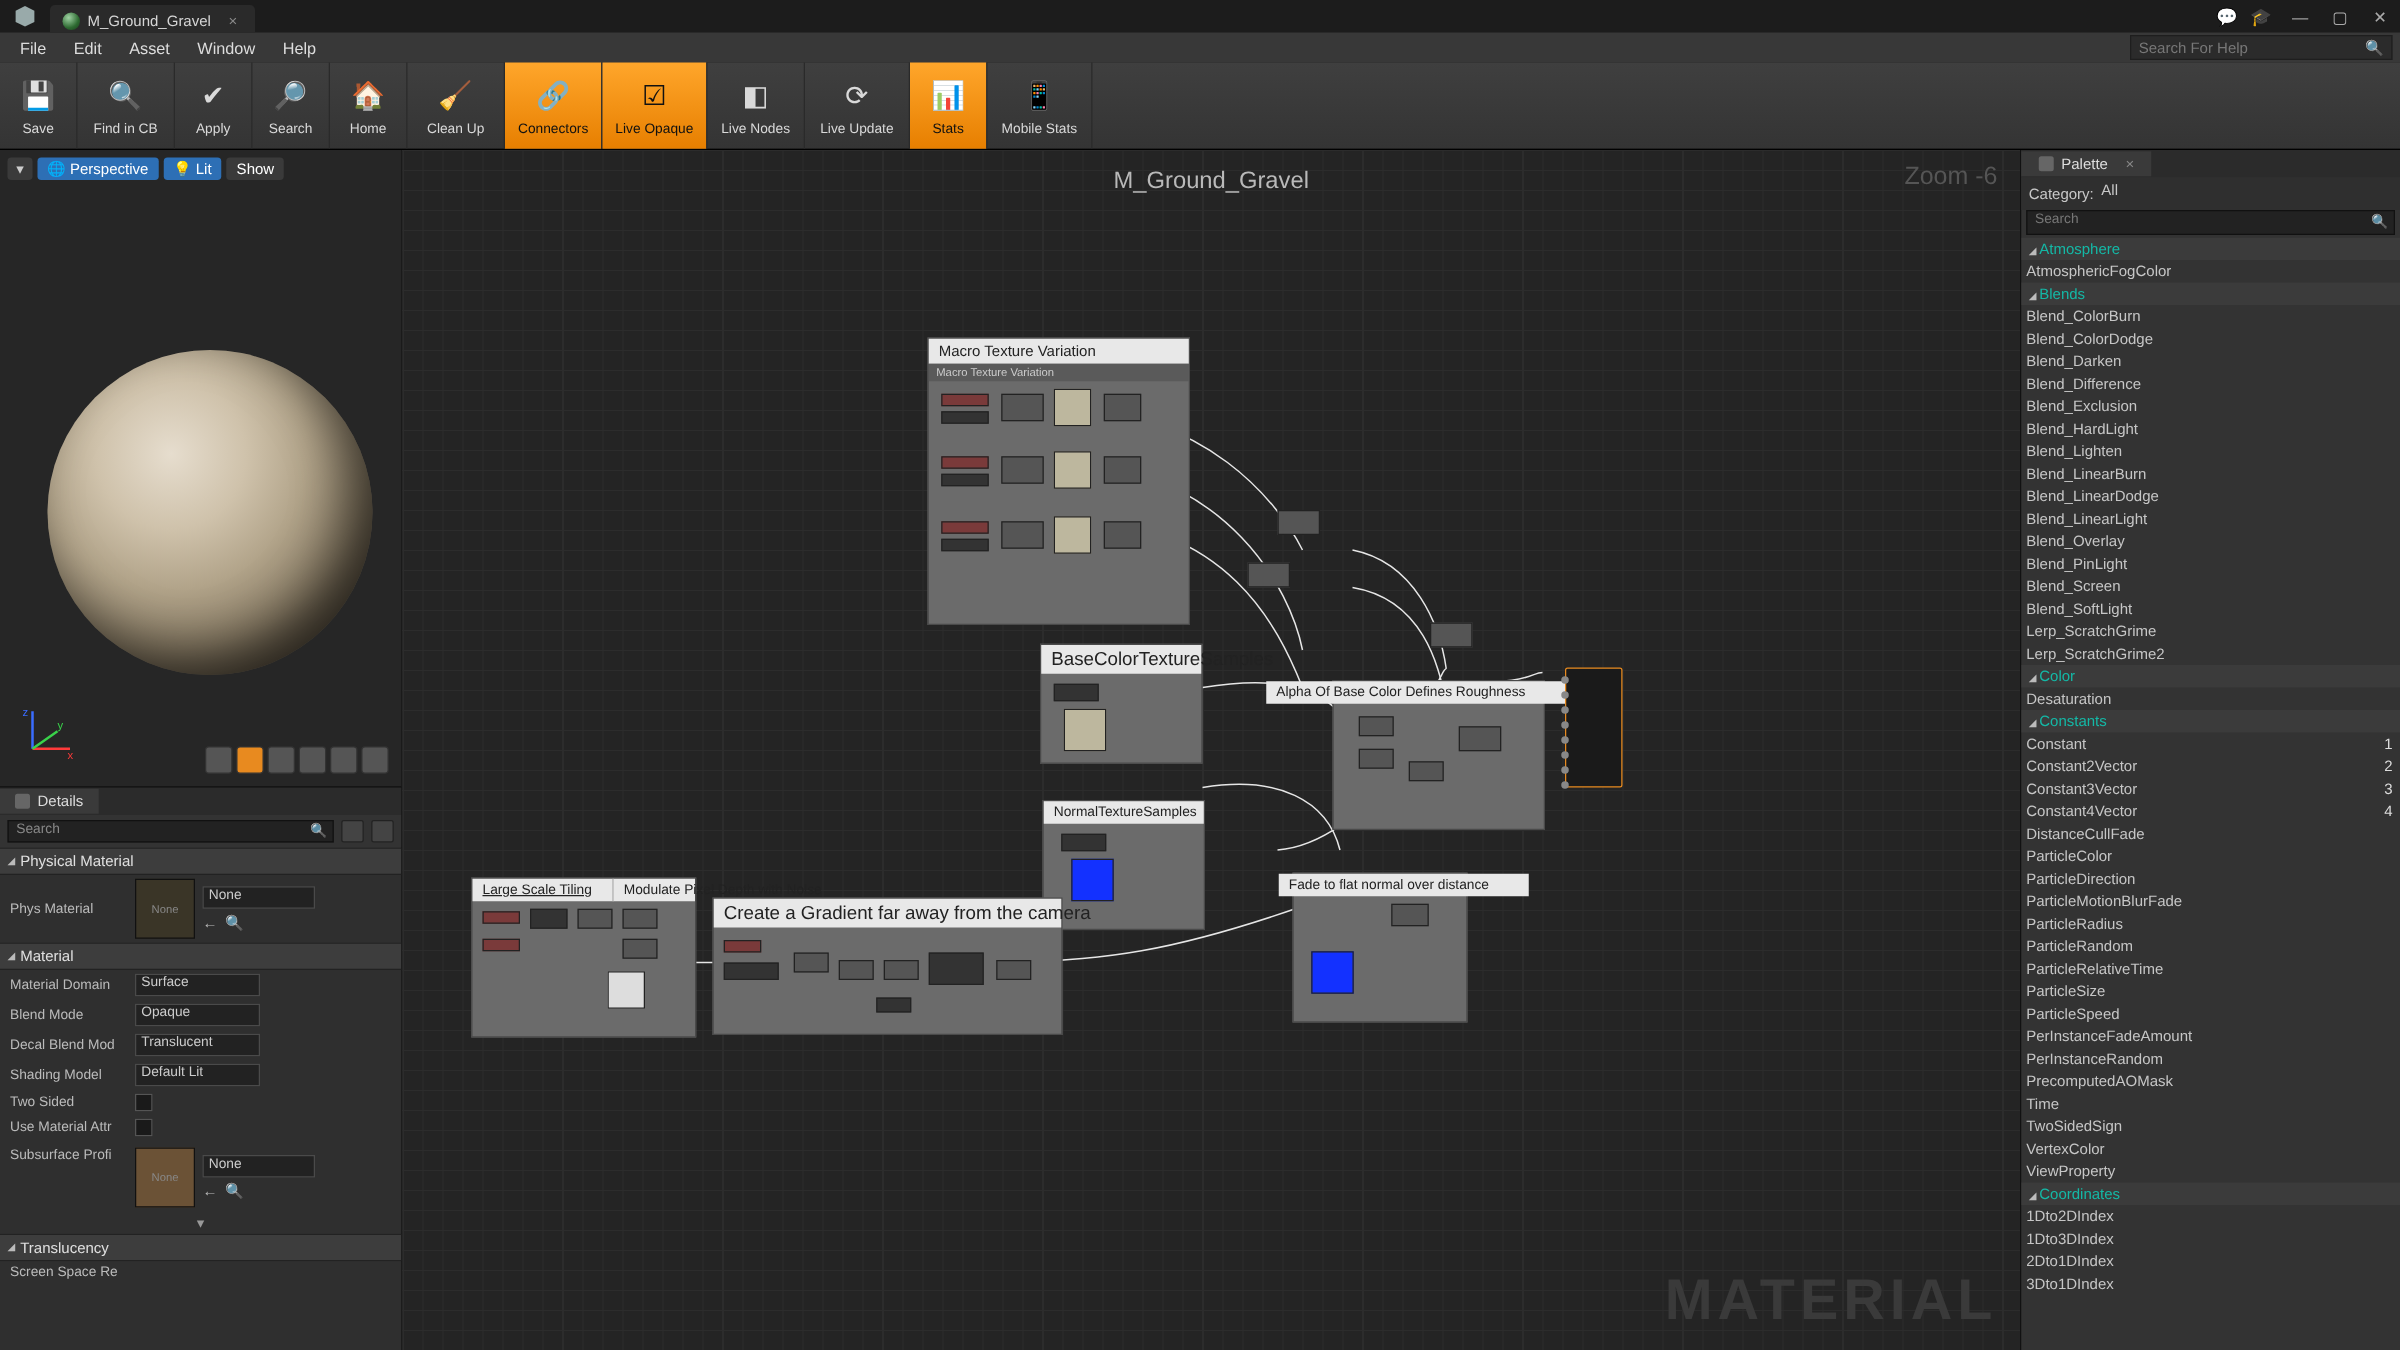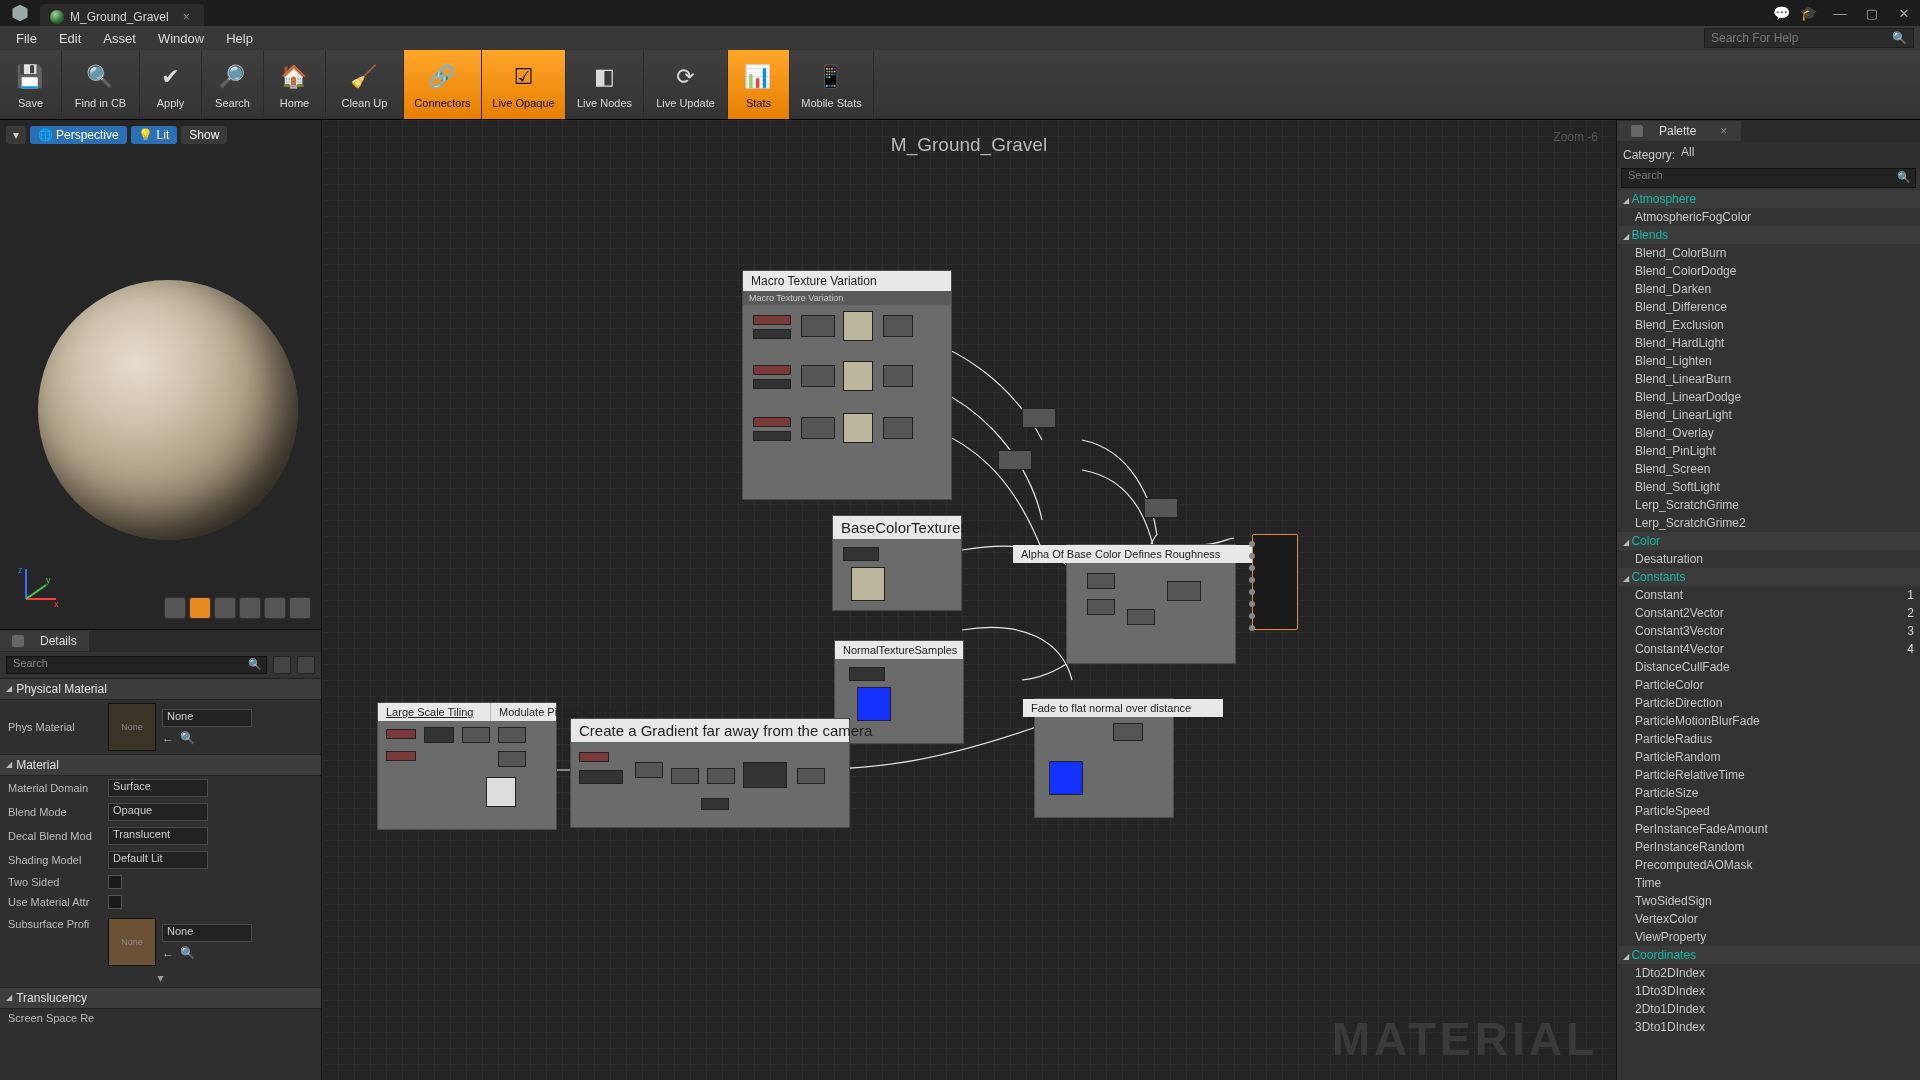--- a/index.html
+++ b/index.html
@@ -50,21 +50,21 @@
   background:radial-gradient(circle at 38% 32%, #e6ddce 0%, #cfc2ab 25%, #b2a48a 45%, #8a7d66 65%, #5a5040 82%, #2a2419 100%);
   box-shadow:inset -18px -18px 40px rgba(0,0,0,0.55);
 }
 .axis-gizmo { position:absolute; left:16px; bottom:20px; width:46px; height:46px; }
 .vp-bottom-btns { position:absolute; right:10px; bottom:10px; display:flex; gap:3px; }
 .vp-sq { width:22px; height:22px; background:#555; border-radius:3px; border:1px solid #333; cursor:pointer; }
 .vp-sq.active { background:#e88a1f; }
 
 
 .panel-tab { height:22px; background:#2b2b2b; display:flex; align-items:center; }
-.panel-tab .ptab { padding:3px 12px; background:#3a3a3a; font-size:12px; color:#ddd; display:flex; gap:16px; align-items:center; }
+.panel-tab .ptab { padding:3px 12px; background:#3a3a3a; font-size:12px; color:#ddd; display:flex; gap:6px; align-items:center; }
 .panel-tab .ptab .pticon { width:12px; height:12px; background:#666; border-radius:2px; }
 .details-tools { height:26px; background:#333; display:flex; align-items:center; padding:0 6px; gap:6px; }
 .details-tools .dsearch { flex:1; height:18px; background:#222; border:1px solid #111; padding:0 20px 0 6px; color:#888; font-size:11px; position:relative; }
 .details-tools .dsearch .mag { position:absolute; right:4px; top:1px; color:#aaa; }
 .dt-icon { width:18px; height:18px; background:#444; border:1px solid #222; border-radius:2px; cursor:pointer; }
 
 .details-body { flex:1; overflow-y:auto; background:#2f2f2f; }
 .section-hdr { background:#3d3d3d; padding:3px 6px; font-size:12px; color:#e0e0e0; display:flex; align-items:center; gap:4px; border-top:1px solid #222; border-bottom:1px solid #222; }
 .section-hdr::before { content:"◢"; font-size:8px; color:#bbb; transform:translateY(-1px); }
 .prop-row { display:flex; align-items:center; padding:3px 8px; font-size:11px; color:#bbb; }
@@ -83,21 +83,21 @@
 .graph { flex:1; position:relative; background:#242424;
   background-image:
     linear-gradient(#2c2c2c 1px, transparent 1px),
     linear-gradient(90deg,#2c2c2c 1px, transparent 1px),
     linear-gradient(#333 1px, transparent 1px),
     linear-gradient(90deg,#333 1px, transparent 1px);
   background-size: 16px 16px, 16px 16px, 128px 128px, 128px 128px;
   overflow:hidden;
 }
 .graph-title { position:absolute; top:14px; left:50%; transform:translateX(-50%); font-size:19px; color:#b9b9b9; }
-.graph-zoom { position:absolute; top:10px; right:18px; color:#555; font-size:12px; }
+.graph-zoom { position:absolute; top:10px; right:18px; color:#555; font-size:20px; }
 .graph-watermark { position:absolute; right:18px; bottom:14px; font-size:46px; font-weight:700; letter-spacing:4px; color:#3a3a3a; }
 
 
 .node-group { position:absolute; background:#6b6b6b; border:1px solid #4a4a4a; }
 .node-group .ng-title { background:#e8e8e8; color:#222; font-size:12px; padding:3px 8px; }
 .node-group .ng-sub { font-size:9px; color:#ccc; padding:2px 6px; background:#5a5a5a; }
 .node-group .ng-body { position:relative; min-height:40px; }
 
 
 .mini { position:absolute; border:1px solid #222; }
@@ -119,21 +119,21 @@
 
 .right-col { width:304px; background:#333; border-left:1px solid #111; display:flex; flex-direction:column; }
 .right-col .panel-tab .ptab { padding:3px 14px; }
 .cat-row { display:flex; align-items:center; padding:3px 6px; gap:6px; background:#2f2f2f; }
 .cat-row .combo { flex:1; height:20px; }
 .pal-search { height:20px; margin:0 4px 2px 4px; background:#222; border:1px solid #111; padding:0 20px 0 6px; color:#777; font-size:11px; position:relative; }
 .pal-search .mag { position:absolute; right:4px; top:2px; color:#999; }
 .palette-list { flex:1; overflow-y:auto; }
 .pal-cat { background:#3b3b3b; padding:2px 6px; color:#14b8a6; font-size:12px; }
 .pal-cat::before { content:"◢ "; font-size:8px; color:#bbb; }
-.pal-item { padding:2px 6px 2px 18px; color:#c6c6c6; font-size:12px; display:flex; cursor:pointer; }
+.pal-item { padding:2px 6px 2px 4px; color:#c6c6c6; font-size:12px; display:flex; cursor:pointer; }
 .pal-item .shortcut { margin-left:auto; color:#ddd; }
 
 
 ::-webkit-scrollbar { width:12px; }
 ::-webkit-scrollbar-track { background:#2a2a2a; }
 ::-webkit-scrollbar-thumb { background:#555; border:2px solid #2a2a2a; border-radius:6px; }
 </style>
 </head>
 <body>
 

